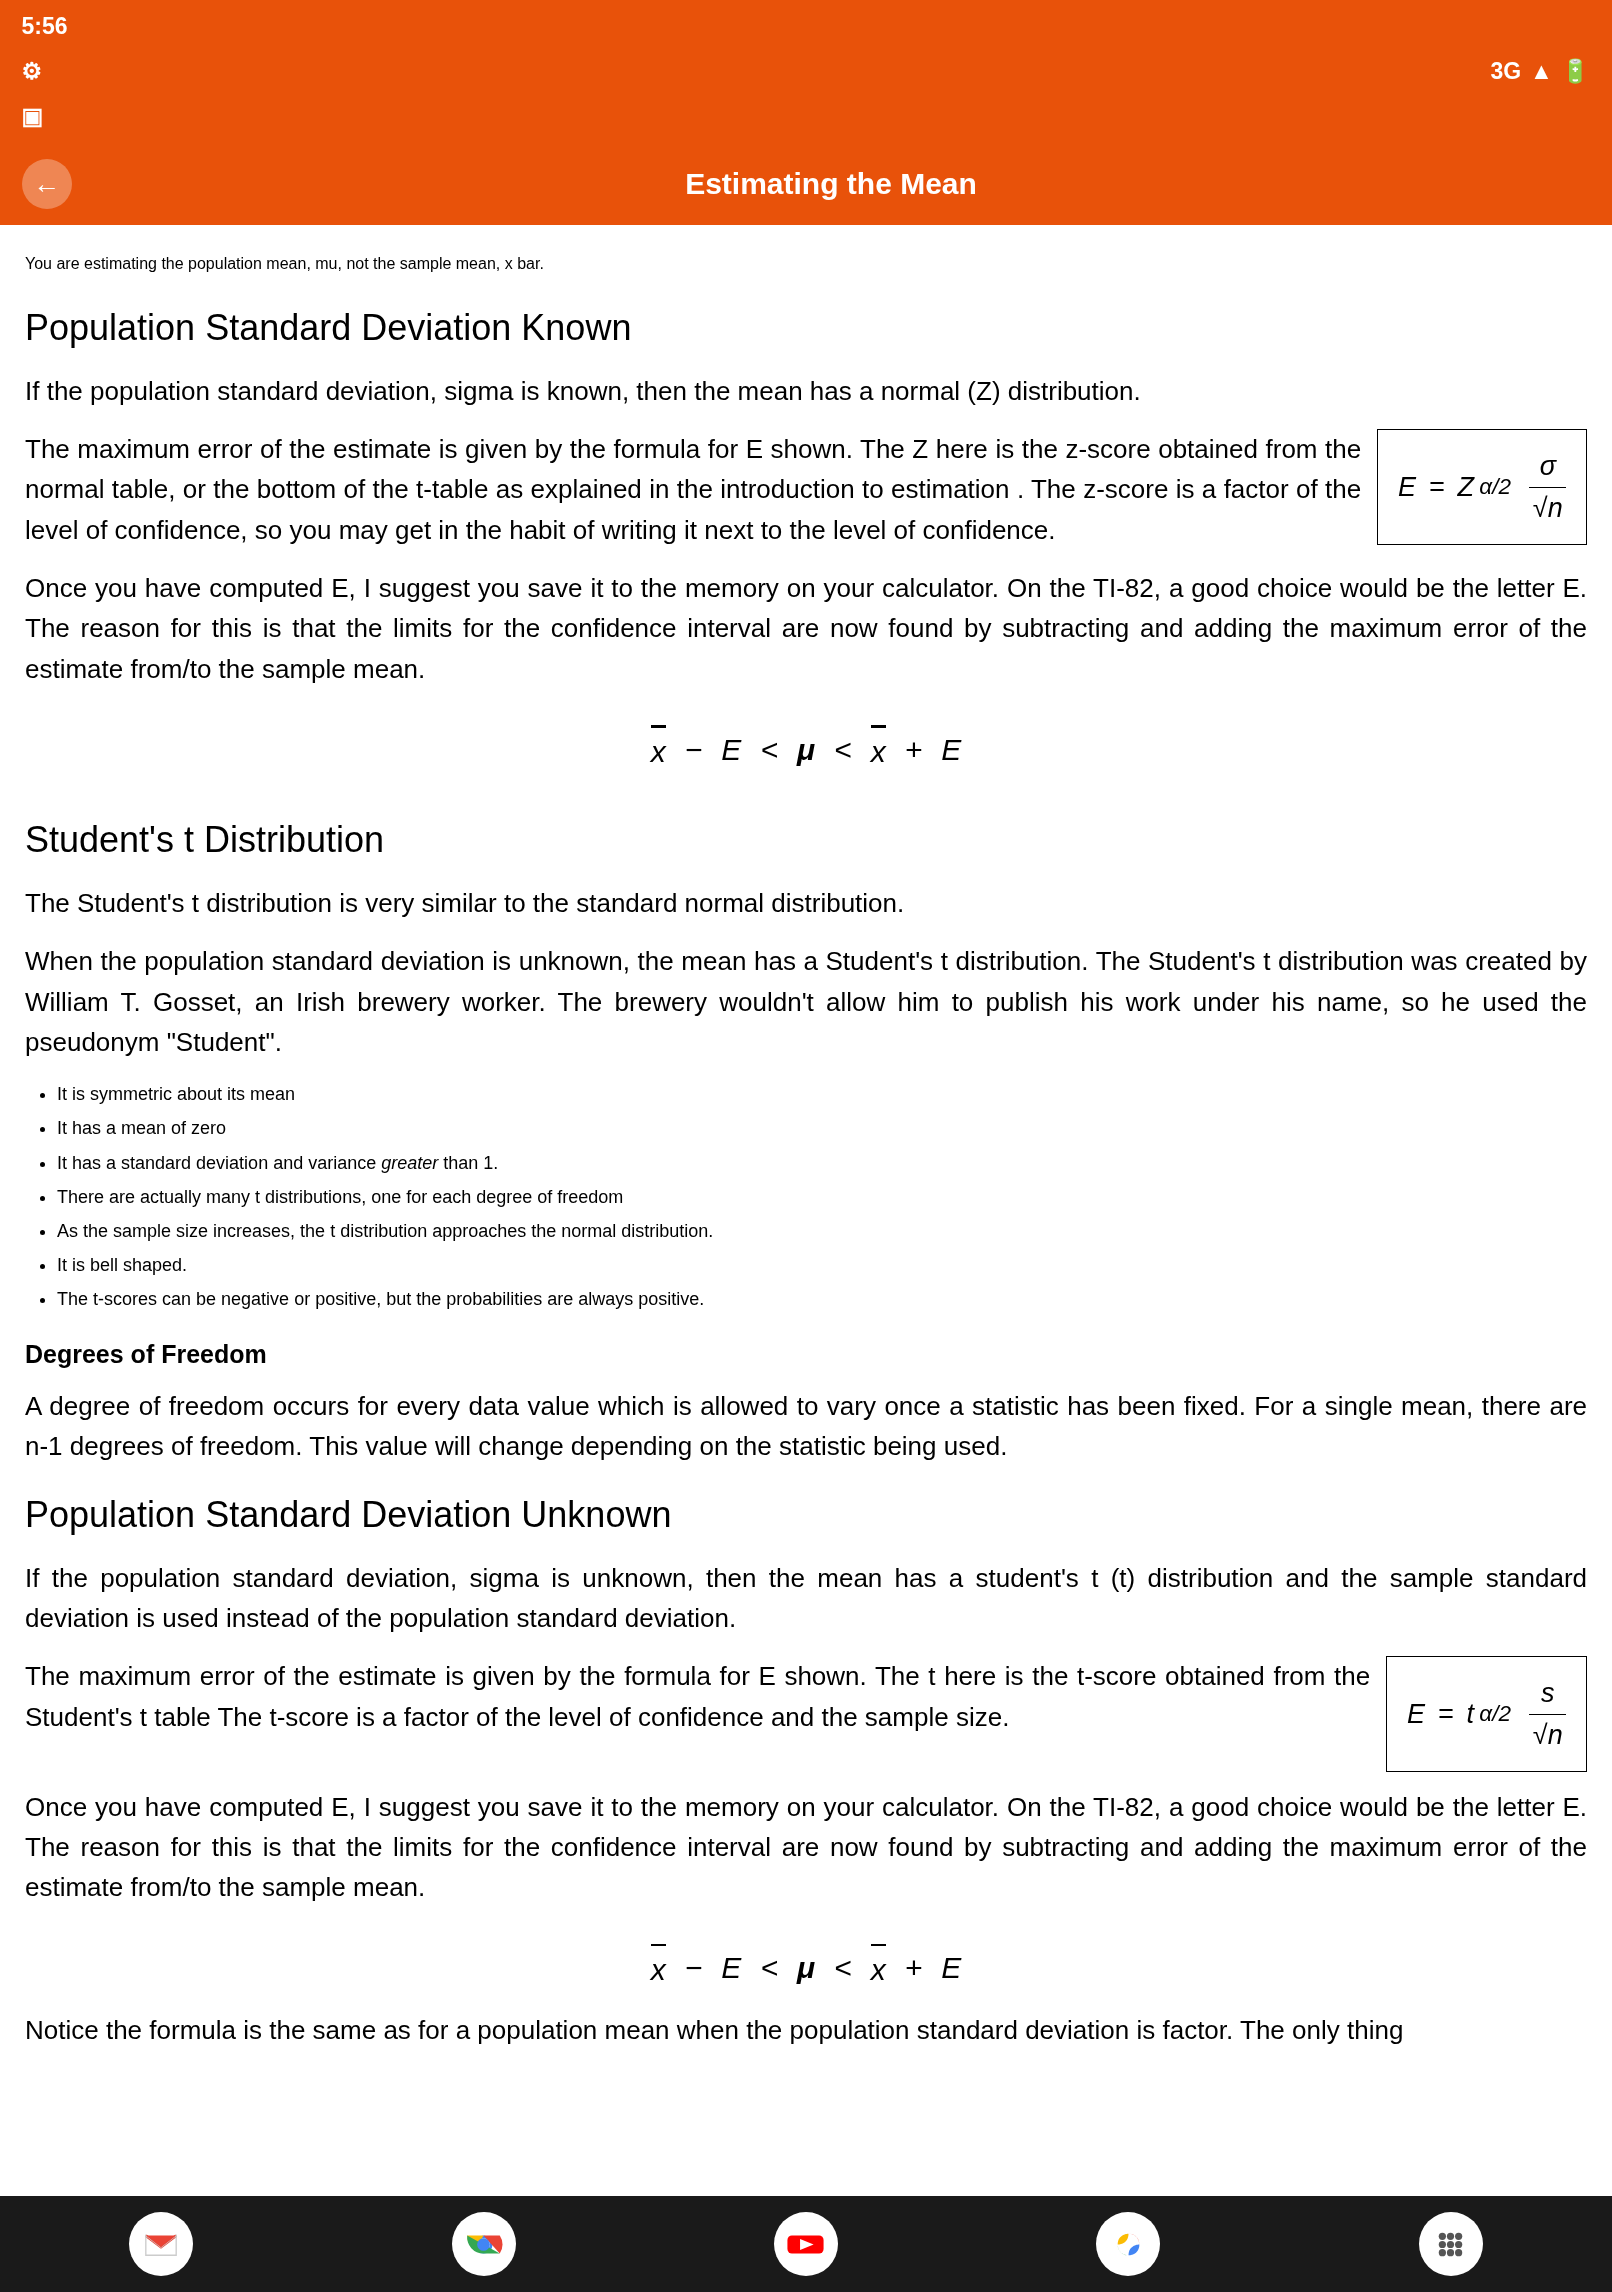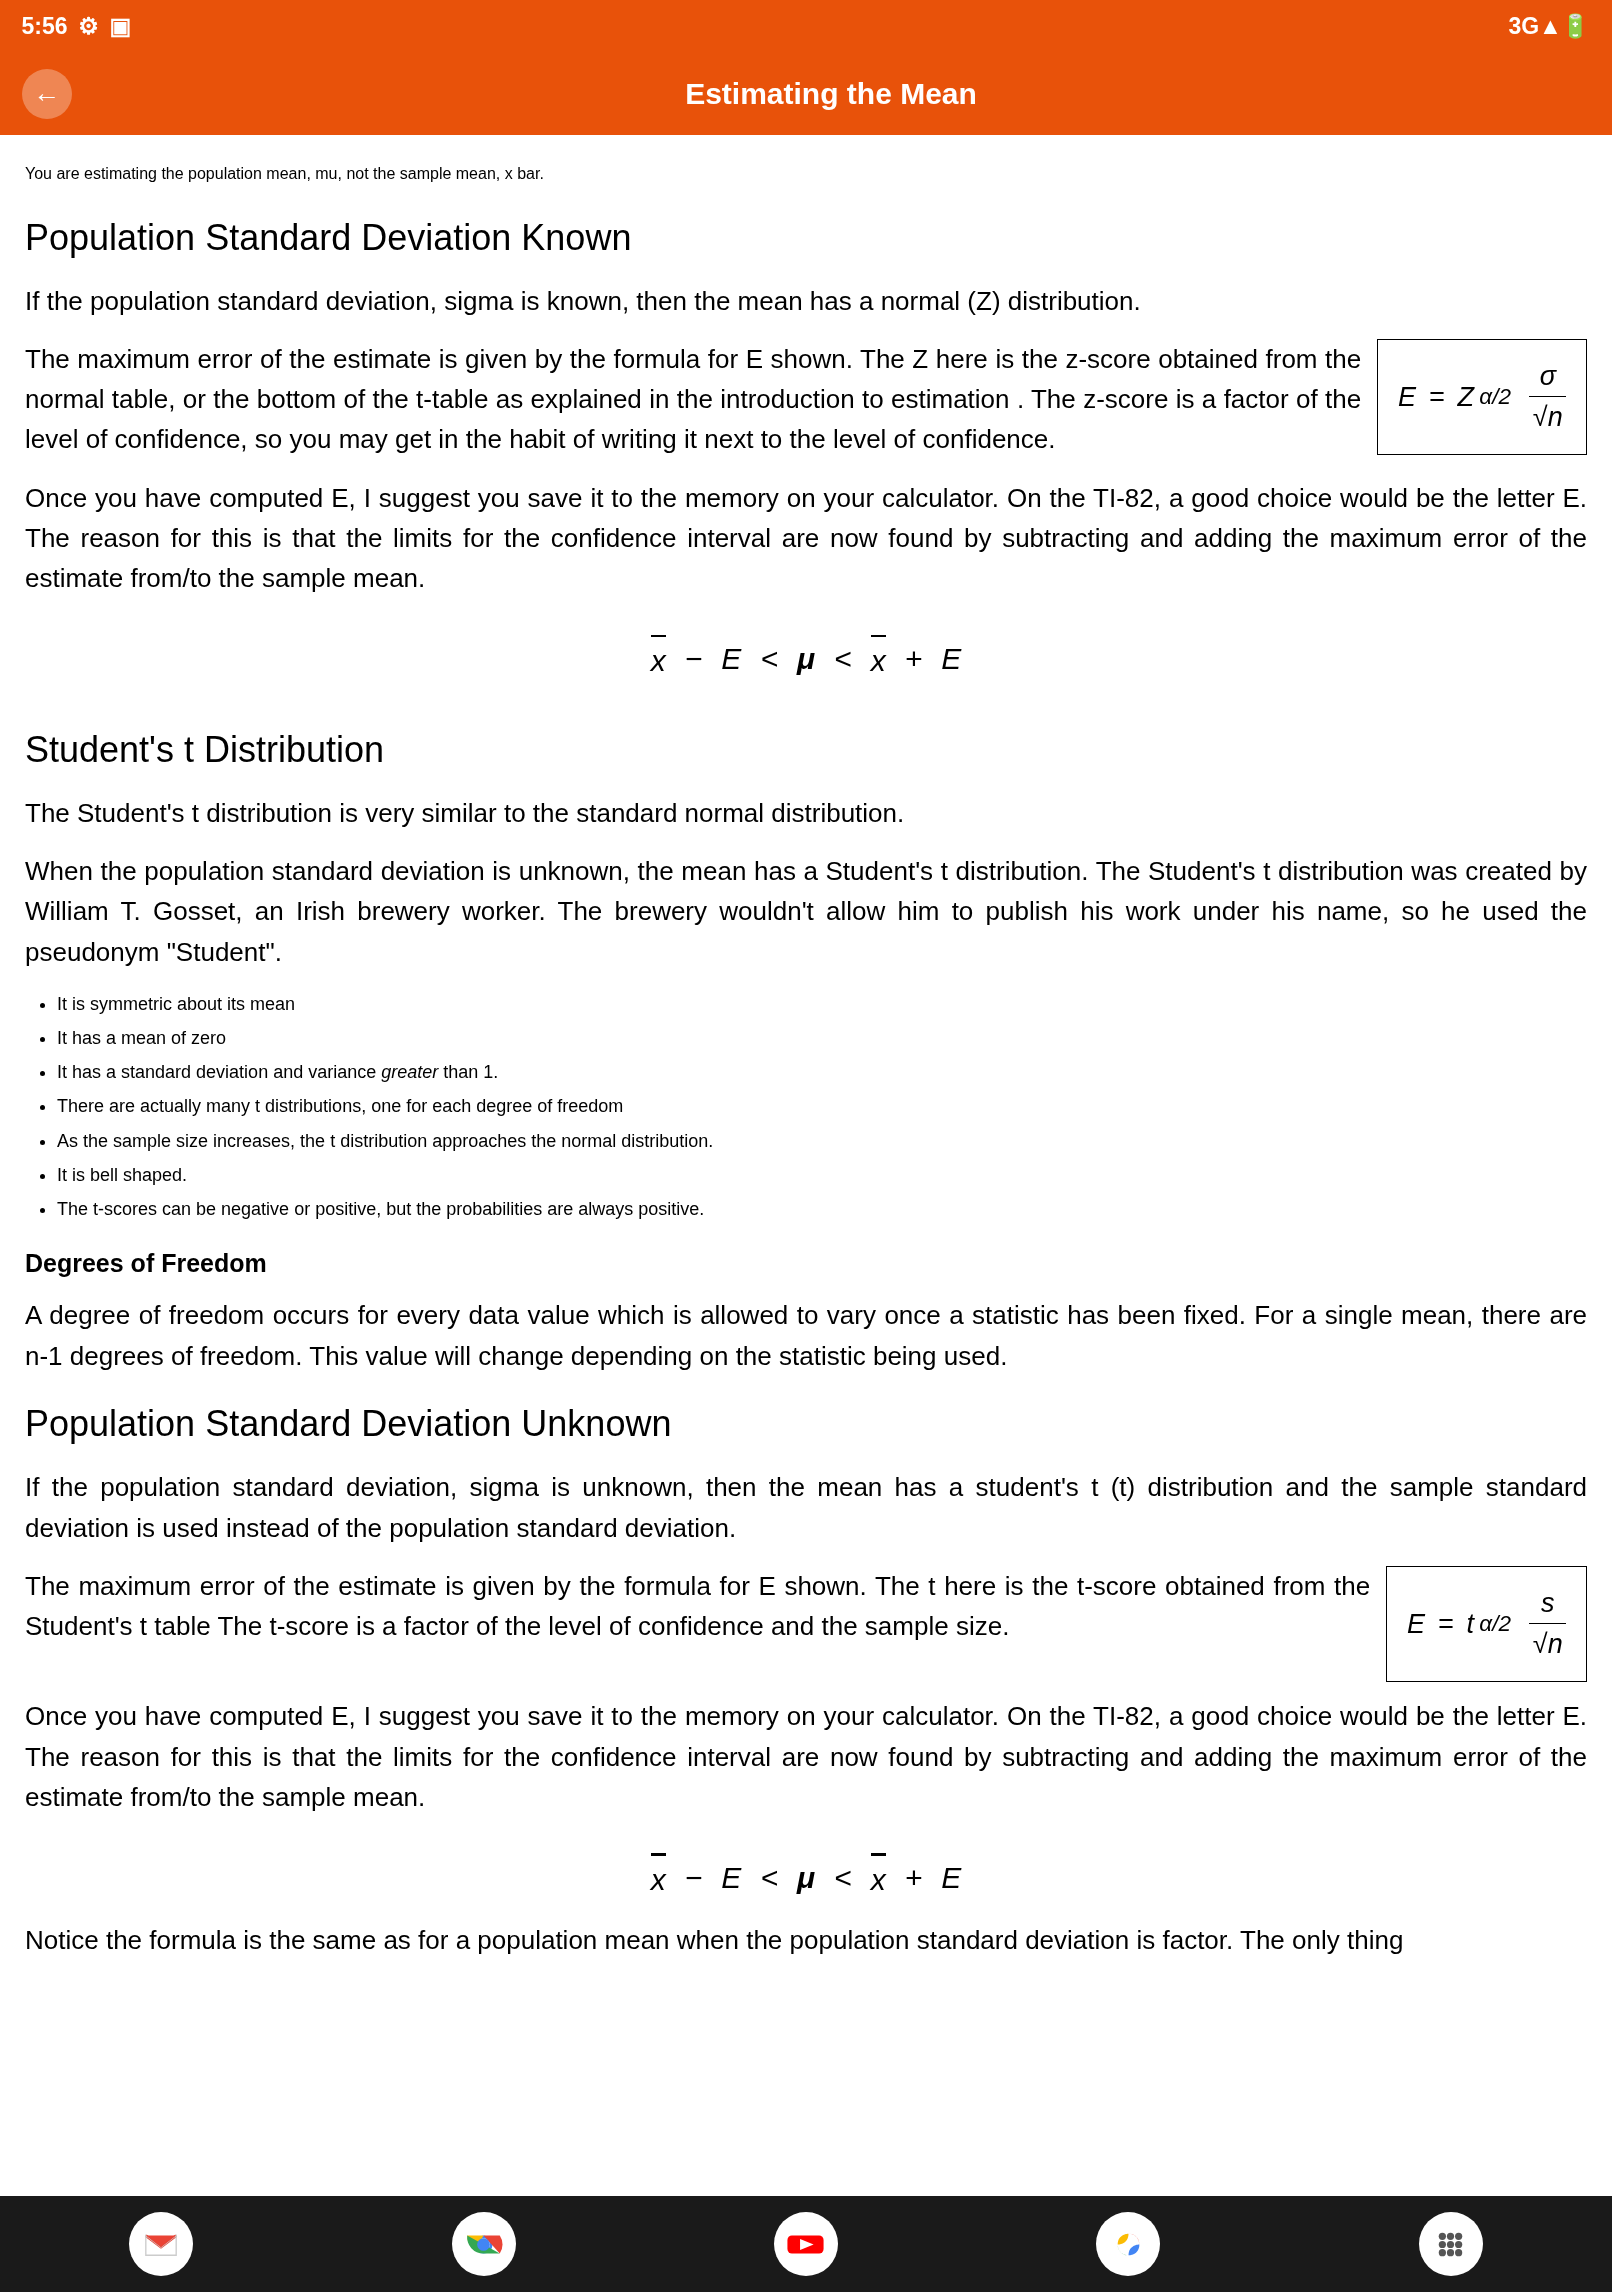--- a/index.html
+++ b/index.html
@@ -21,24 +21,26 @@
       justify-content: space-between;
       align-items: center;
       padding: 9px 21.5px;
       font-size: 23px;
       font-weight: bold;
     }
     .status-bar-left {
       display: flex;
       align-items: flex-start;
       gap: 10.7px;
+      flex-direction: column;
     }
     .status-bar-right {
       display: flex;
       align-items: flex-end;
+      gap: 9px;
     }
 
     
     .app-bar {
       background: #e8520a;
       color: #fff;
       display: flex;
       align-items: center;
       padding: 16px 21.5px;
       position: relative;

